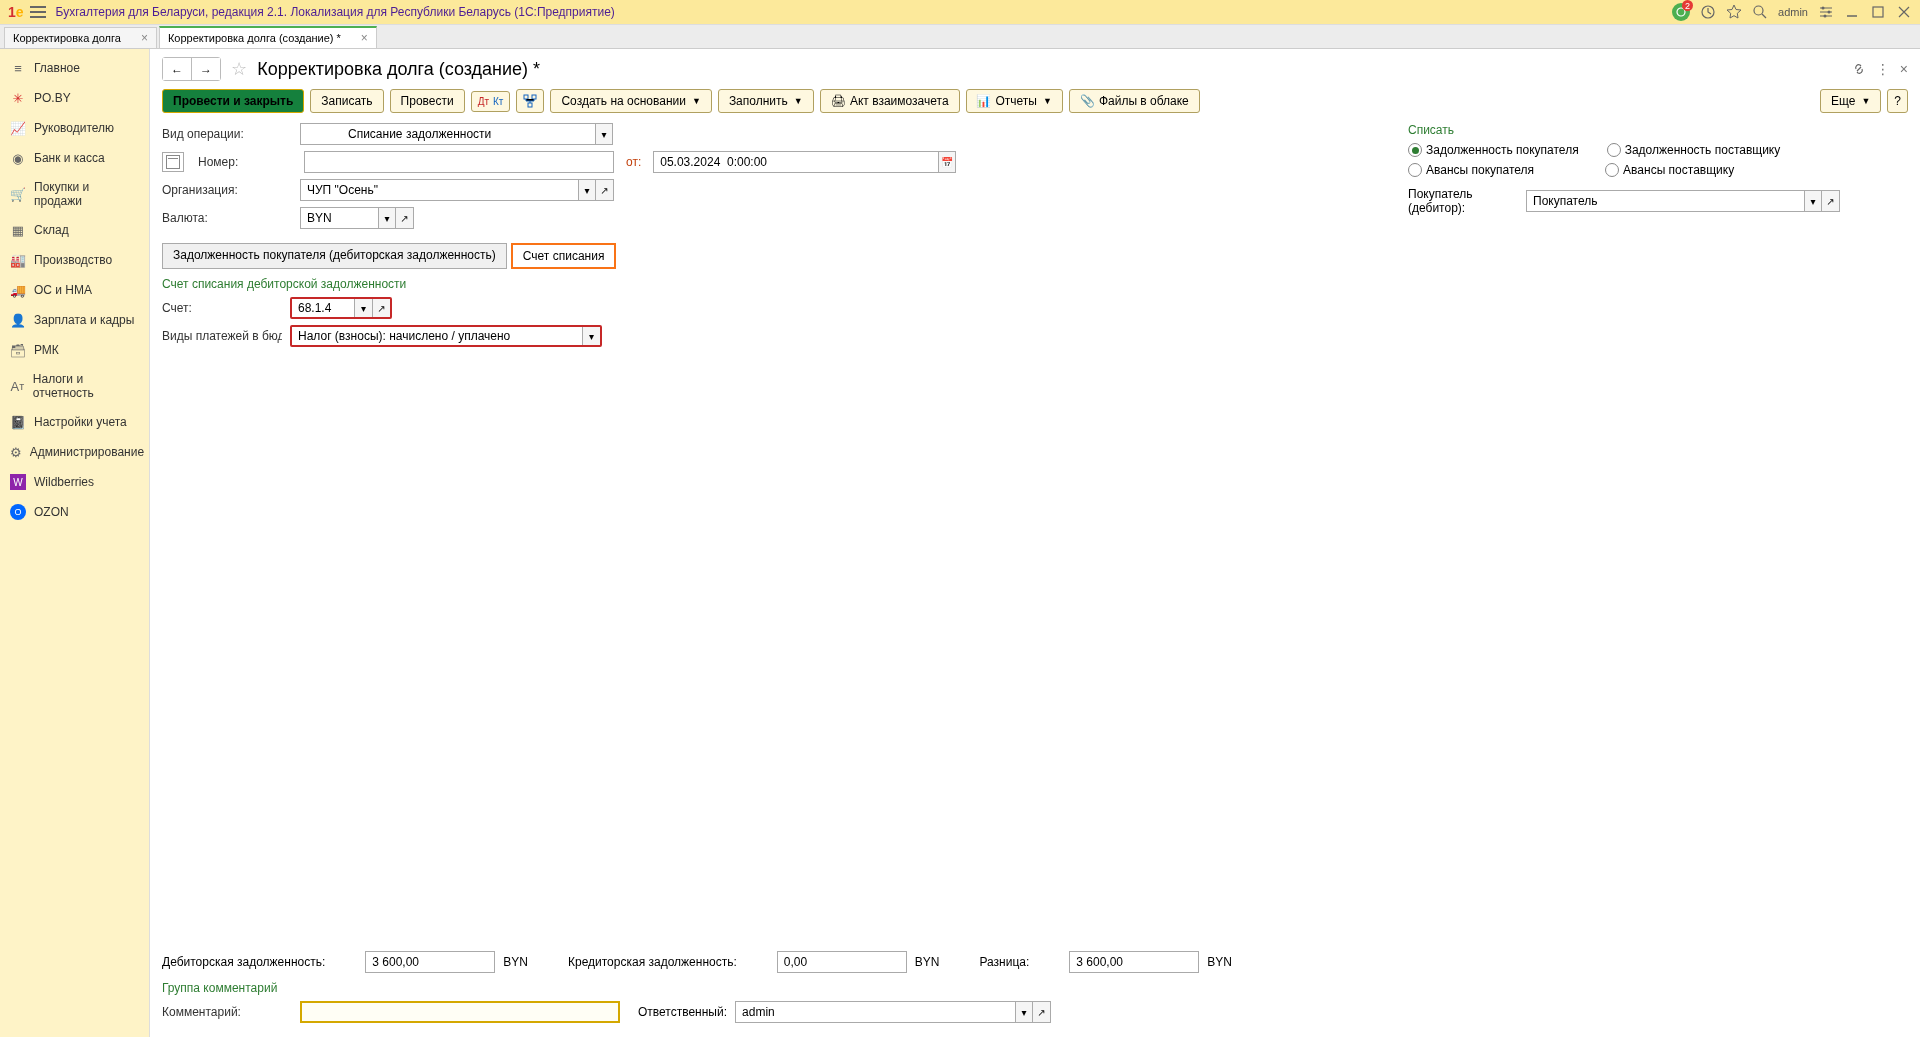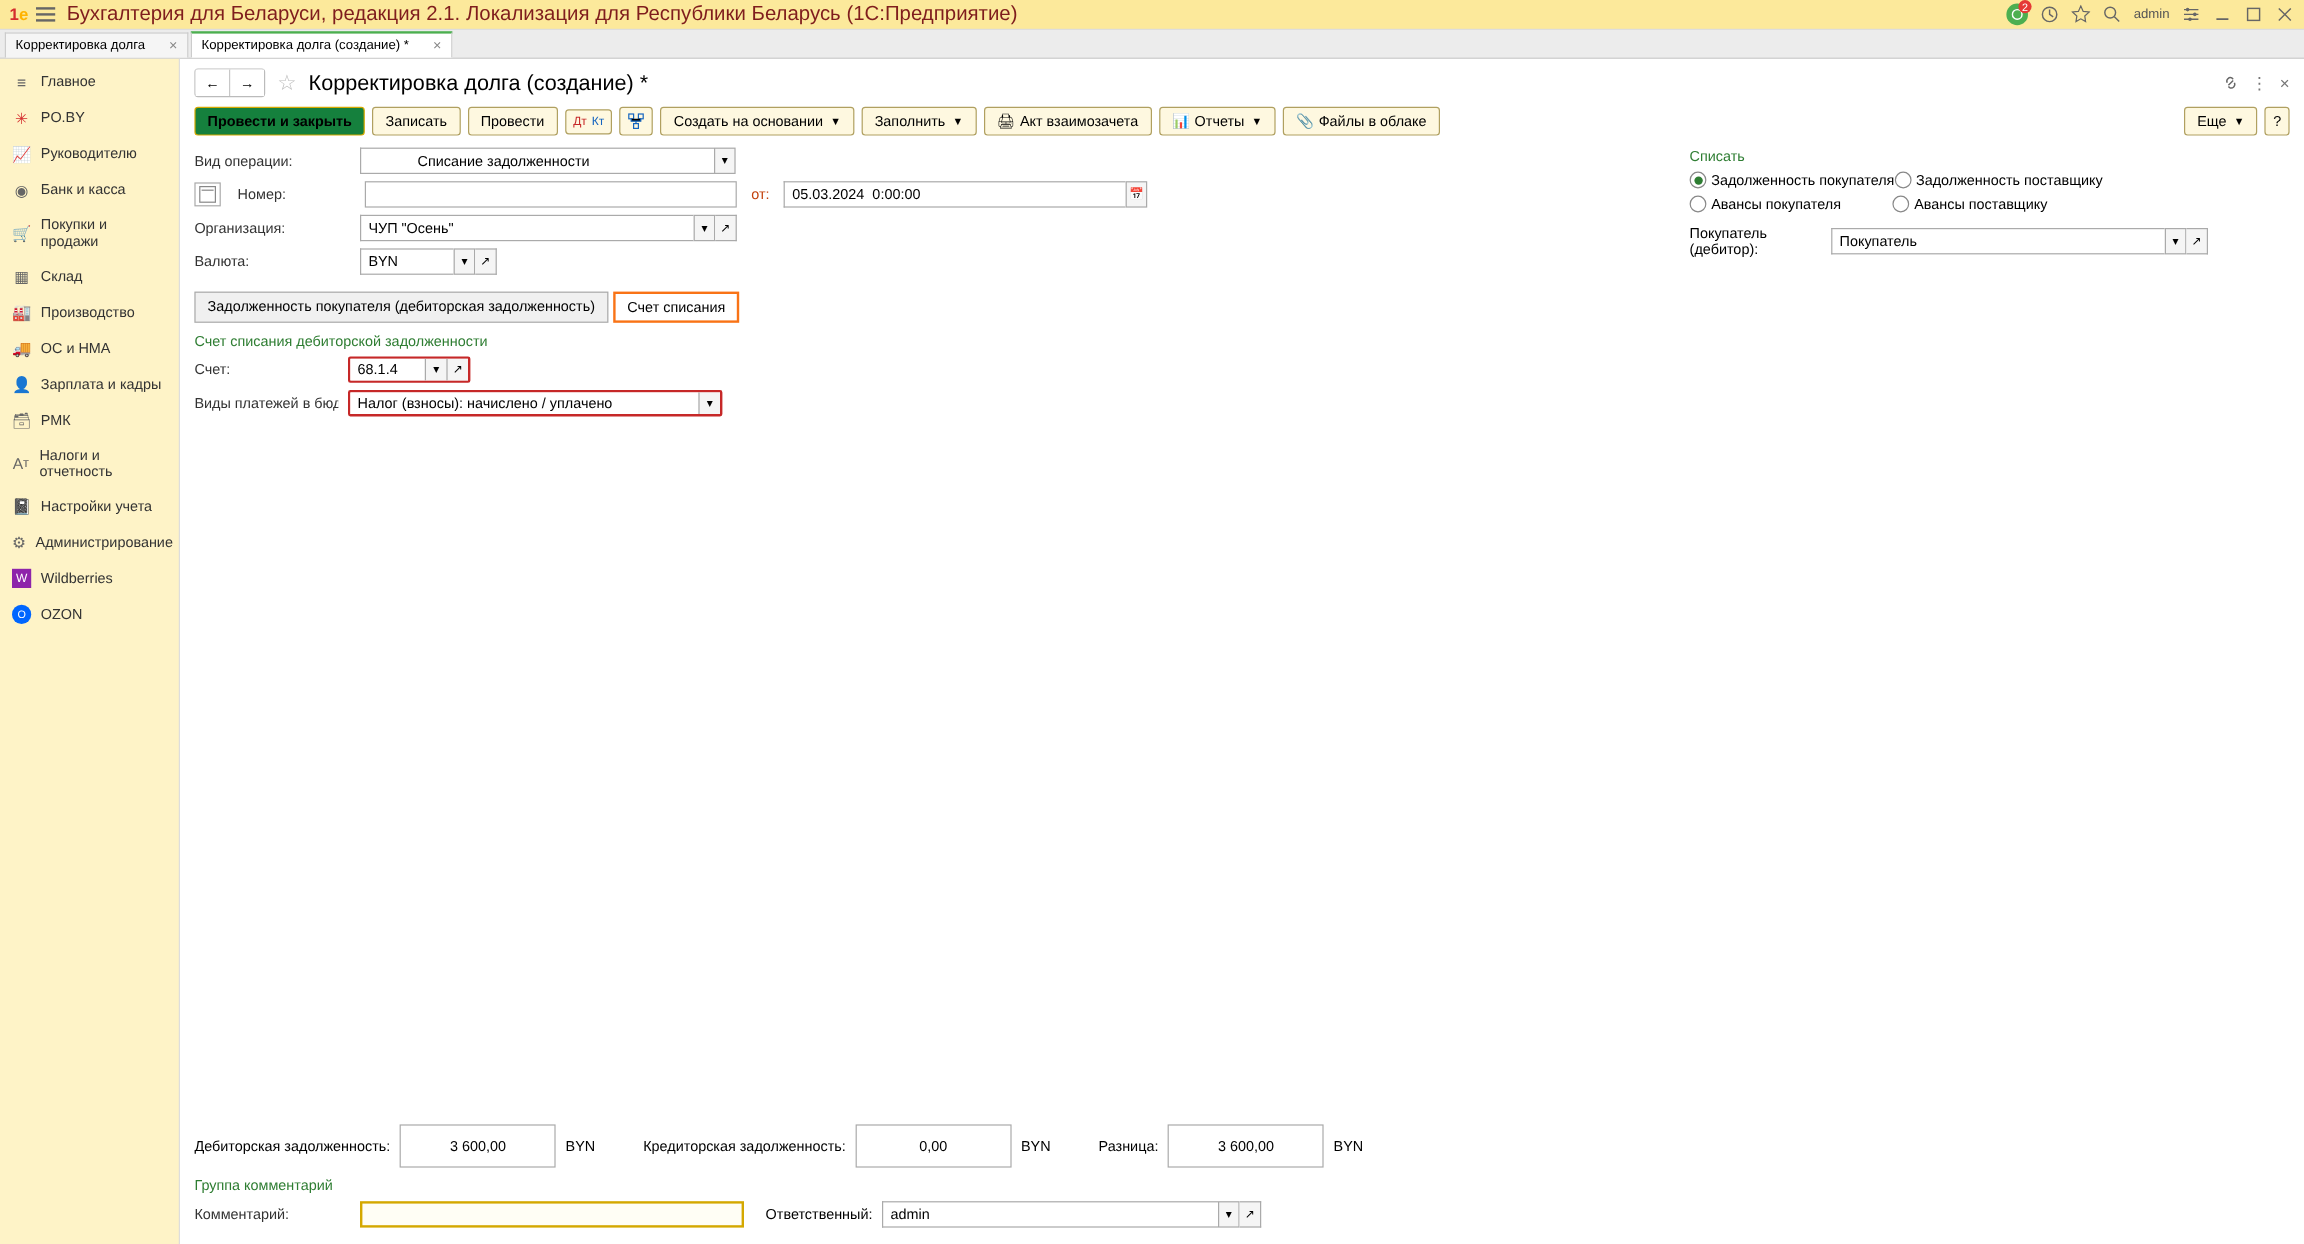--- a/index.html
+++ b/index.html
@@ -3,21 +3,21 @@
 <meta charset="utf-8">
 <style>
 * { margin: 0; padding: 0; box-sizing: border-box; }
 body { font-family: Arial, sans-serif; font-size: 12px; background: #fff; overflow: hidden; }
 
 
 .topbar { background: #fce99b; height: 25px; display: flex; align-items: center; padding: 0 8px; border-bottom: 1px solid #ddd; }
 .logo-1c { color: #d42e2e; font-weight: bold; font-size: 14px; margin-right: 6px; }
 .menu-icon { width: 16px; height: 12px; display: inline-flex; flex-direction: column; justify-content: space-between; margin-right: 10px; cursor: pointer; }
 .menu-icon span { display: block; height: 2px; background: #666; }
-.app-title { color: #7f1d1d; font-size: 17px; }
+.app-title { color: #4c1d95; font-size: 12px; }
 .topbar-right { margin-left: auto; display: flex; align-items: center; gap: 10px; }
 .badge-circle { width: 18px; height: 18px; border-radius: 50%; background: #4caf50; display: flex; align-items: center; justify-content: center; color: #fff; font-size: 10px; position: relative; }
 .badge-circle .count { position: absolute; top: -3px; right: -3px; background: #e53935; color: #fff; border-radius: 50%; font-size: 9px; width: 11px; height: 11px; display: flex; align-items: center; justify-content: center; }
 .tb-icon { width: 16px; height: 16px; cursor: pointer; color: #555; }
 .user-label { color: #555; font-size: 11px; }
 
 
 .doc-tabs { background: #ececec; height: 24px; display: flex; align-items: flex-end; padding-left: 4px; border-bottom: 1px solid #ccc; }
 .doc-tab { background: #f5f5f5; border: 1px solid #ccc; border-bottom: none; padding: 3px 8px; margin-right: 2px; font-size: 11px; cursor: pointer; display:flex; align-items:center; gap:20px; }
 .doc-tab.active { background: #fff; border-top: 2px solid #4caf50; }
@@ -58,38 +58,38 @@
 .input-group .form-input { border-right: none; }
 .ig-btn { border: 1px solid #aaa; background: #f5f5f5; width: 18px; height: 22px; display:flex; align-items:center; justify-content:center; cursor:pointer; font-size:10px; }
 .ig-btn + .ig-btn { border-left: none; }
 .small-label { color:#c2410c; margin: 0 4px; }
 
 .two-col { display:flex; gap:40px; align-items:flex-start; }
 .left-col { flex:0 0 auto; }
 .right-col { margin-left: auto; width:500px; }
 
 .section-title { color: #2e7d32; font-size: 12px; margin-bottom: 6px; }
-.radio-row { display:flex; gap:0;align-items:flex-end; }
+.radio-row { display:flex; gap:28px;align-items:flex-end; }
 .radio-item { display:flex; align-items:center; gap:4px; cursor:pointer; }
 .radio { width:14px; height:14px; border:1px solid #888; border-radius:50%; display:inline-flex; align-items:center; justify-content:center; }
 .radio.checked::after { content:''; width:7px; height:7px; background:#2e7d32; border-radius:50%; }
 
 .sub-tabs { display:flex; margin-top:8px; margin-bottom:8px; }
 .sub-tab { border:1px solid #aaa; padding: 4px 10px; background:#f0f0f0; cursor:pointer; font-size:12px; }
 .sub-tab.active { background:#fff; border:2px solid #f97316; }
 .sub-tab + .sub-tab { margin-left:4px; }
 
 .highlighted-input { border:2px solid #c62828 !important; }
 .highlighted-input-yellow { border:2px solid #d4a800 !important; background:#fffef5; }
 
 
 .footer-section { border-top:1px solid transparent; padding-top:8px; }
 .totals-row { display:flex; gap:40px; align-items:center; margin-bottom:8px; }
 .total-item { display:flex; align-items:center; gap:8px; }
-.total-input { width:130px; text-align:center; border:1px solid #aaa; padding:17px 6px; height:22px; font-size:12px; }
+.total-input { width:130px; text-align:left; border:1px solid #aaa; padding:3px 6px; height:22px; font-size:12px;margin-left:32px; }
 .currency { font-size:12px; }
 .group-title { color: #2e7d32; font-size:12px; margin-bottom:6px; }
 
 .cal-icon { display:inline-block; width:14px; height:14px; border:1px solid #888; position:relative; }
 .cal-icon::before { content:''; position:absolute; top:2px; left:1px; right:1px; height:1px; background:#888; }
 
 svg { display:block; }
 </style>
 </head>
 <body>

